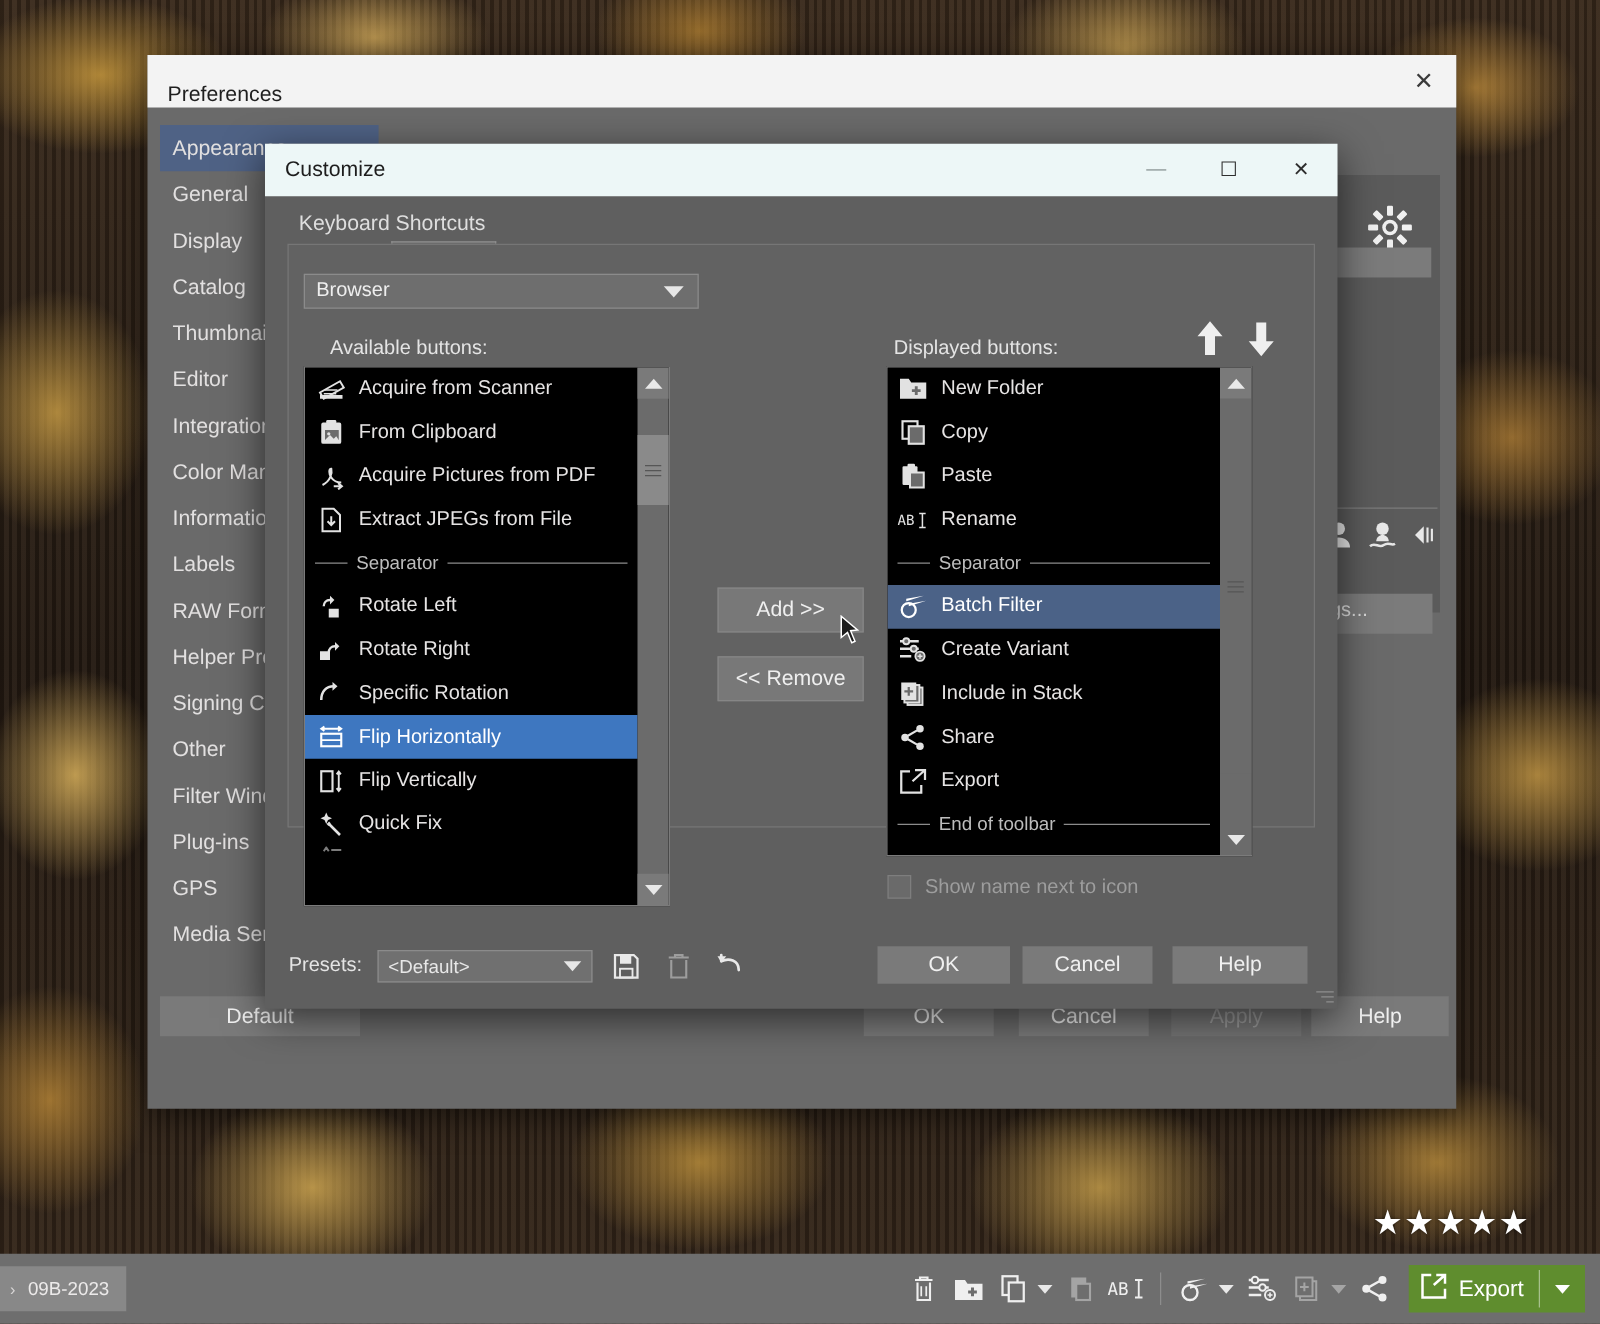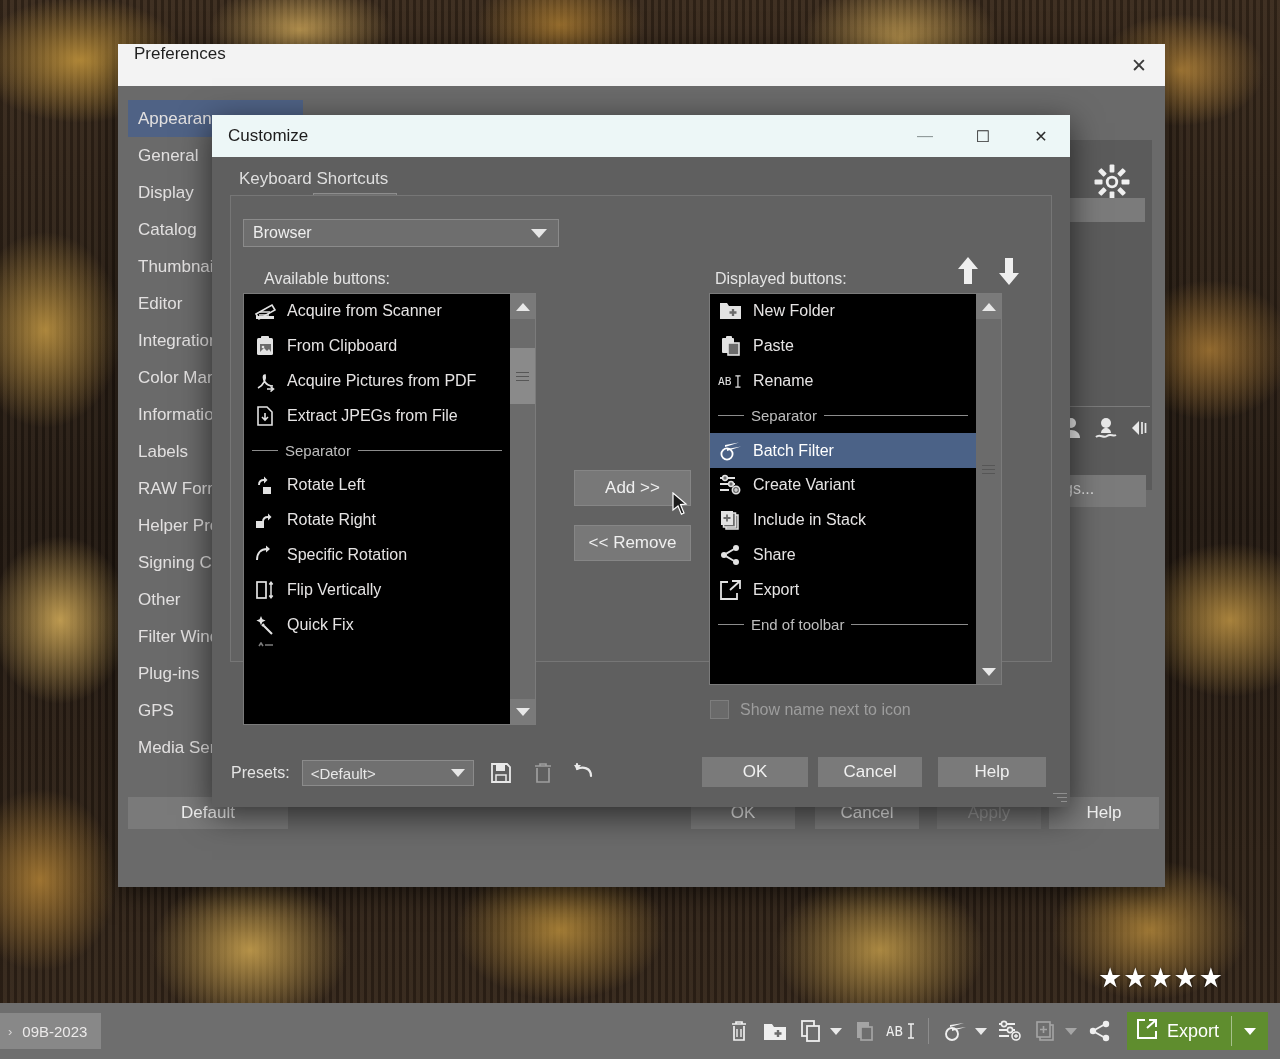--- a/index.html
+++ b/index.html
@@ -76,21 +76,21 @@
     text-shadow: 0 0 3px rgba(0,0,0,.55);
   }
 
   
   #prefs-window {
     position: absolute; left: 118px; top: 44px; width: 1047px; height: 843px;
     background: #6a6a6a; box-shadow: 0 6px 26px rgba(0,0,0,.55);
   }
   #prefs-titlebar {
     height: 42px; background: #f3f3f3; position: relative;
-    display: flex; align-items: flex-start;
+    display: flex; align-items: flex-end;
   }
   #prefs-title { font-size: 17px; color: #1f1f1f; padding-left: 16px; }
   #prefs-close {
     position: absolute; right: 0; top: 0; width: 52px; height: 42px;
     display: flex; align-items: center; justify-content: center;
     font-size: 19px; color: #3a3a3a;
   }
   #prefs-body { position: absolute; left: 0; top: 42px; width: 1047px; height: 801px; }
 
   #prefs-sidebar {
@@ -580,20 +580,30 @@
     </div>
     <div class="row">
       <span class="ic">
         <svg width="22" height="22" viewBox="0 0 22 22">
             <path d="M3 16C3 9 7 5 13 5" fill="none" stroke="#e2e2e2" stroke-width="2"></path>
             <path d="M12 1.5L16 5l-4 3.5z" fill="#e2e2e2"></path>
           </svg>
       </span>
       <span>Specific Rotation</span>
     </div>
+    <div class="row sel">
+      <span class="ic">
+        <svg width="22" height="20" viewBox="0 0 22 20">
+            <path d="M4 3h14M5.5 1.2L3 3l2.5 1.8M16.5 1.2L19 3l-2.5 1.8" fill="none" stroke="#fff" stroke-width="1.5"></path>
+            <rect x="3" y="7" width="16" height="10" fill="none" stroke="#fff" stroke-width="1.7"></rect>
+            <path d="M3 12h16" stroke="#fff" stroke-width="1.4"></path>
+          </svg>
+      </span>
+      <span>Flip Horizontally</span>
+    </div>
     <div class="row">
       <span class="ic">
         <svg width="22" height="22" viewBox="0 0 22 22">
             <rect x="3" y="3" width="9" height="16" fill="none" stroke="#e2e2e2" stroke-width="1.7"></rect>
             <path d="M17 4v14M15.3 5.5L17 3.2l1.7 2.3M15.3 16.5L17 18.8l1.7-2.3" fill="none" stroke="#e2e2e2" stroke-width="1.5"></path>
           </svg>
       </span>
       <span>Flip Vertically</span>
     </div>
     <div class="row">
@@ -633,20 +643,29 @@
 <div class="listbox" id="list-displayed">
   <div class="list-inner" style="right:25px">
     <div class="row">
       <span class="ic">
         <svg width="24" height="20" viewBox="0 0 24 20">
             <path d="M1 2h7l2 3h12v13H1z" fill="#e2e2e2"></path>
             <path d="M14 8v7M10.5 11.5h7" stroke="#6b6b6b" stroke-width="2.3"></path>
           </svg>
       </span>
       <span>New Folder</span>
+    </div>
+    <div class="row">
+      <span class="ic">
+        <svg width="22" height="22" viewBox="0 0 22 22">
+            <rect x="2" y="2" width="12" height="14" fill="none" stroke="#e2e2e2" stroke-width="1.7"></rect>
+            <rect x="7" y="6" width="12" height="14" fill="#6b6b6b" stroke="#e2e2e2" stroke-width="1.7"></rect>
+          </svg>
+      </span>
+      <span>Copy</span>
     </div>
     <div class="row">
       <span class="ic">
         <svg width="22" height="22" viewBox="0 0 22 22">
             <rect x="2" y="3" width="12" height="15" rx="1" fill="#e2e2e2"></rect>
             <rect x="6" y="1" width="6" height="3.5" rx="1" fill="#e2e2e2"></rect>
             <rect x="8" y="8" width="11" height="12" fill="#6b6b6b" stroke="#e2e2e2" stroke-width="1.6"></rect>
           </svg>
       </span>
       <span>Paste</span>

